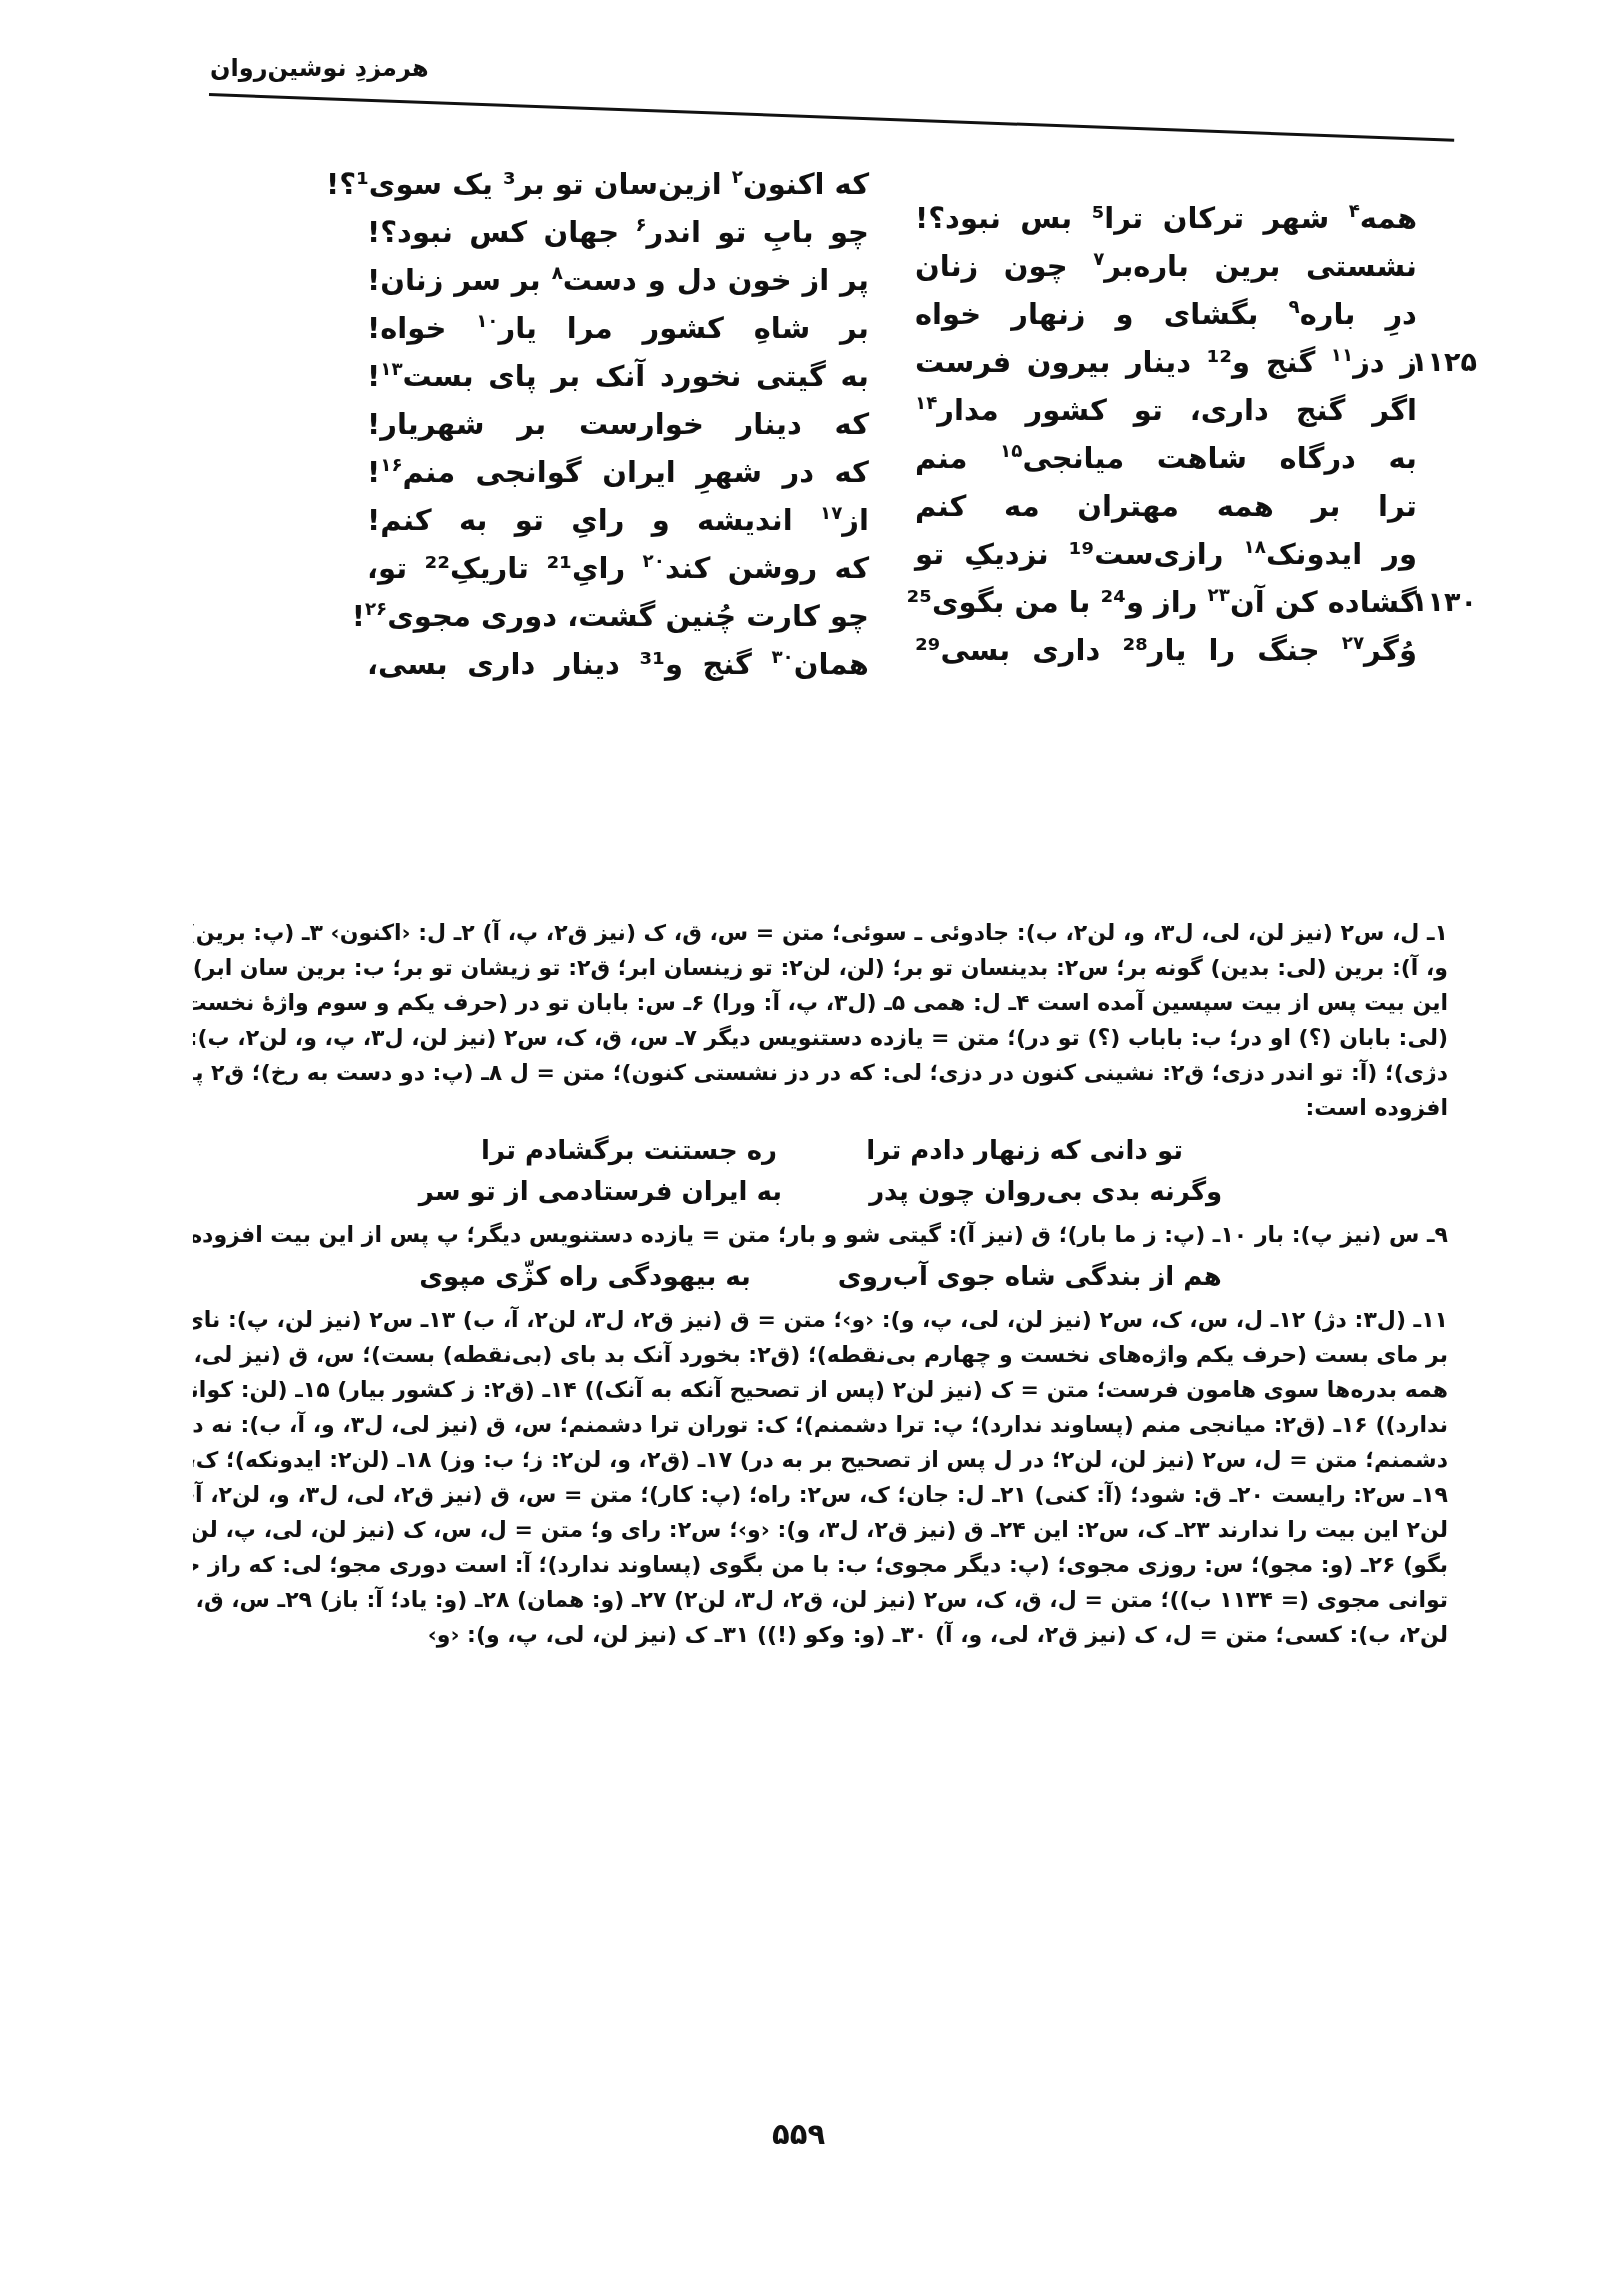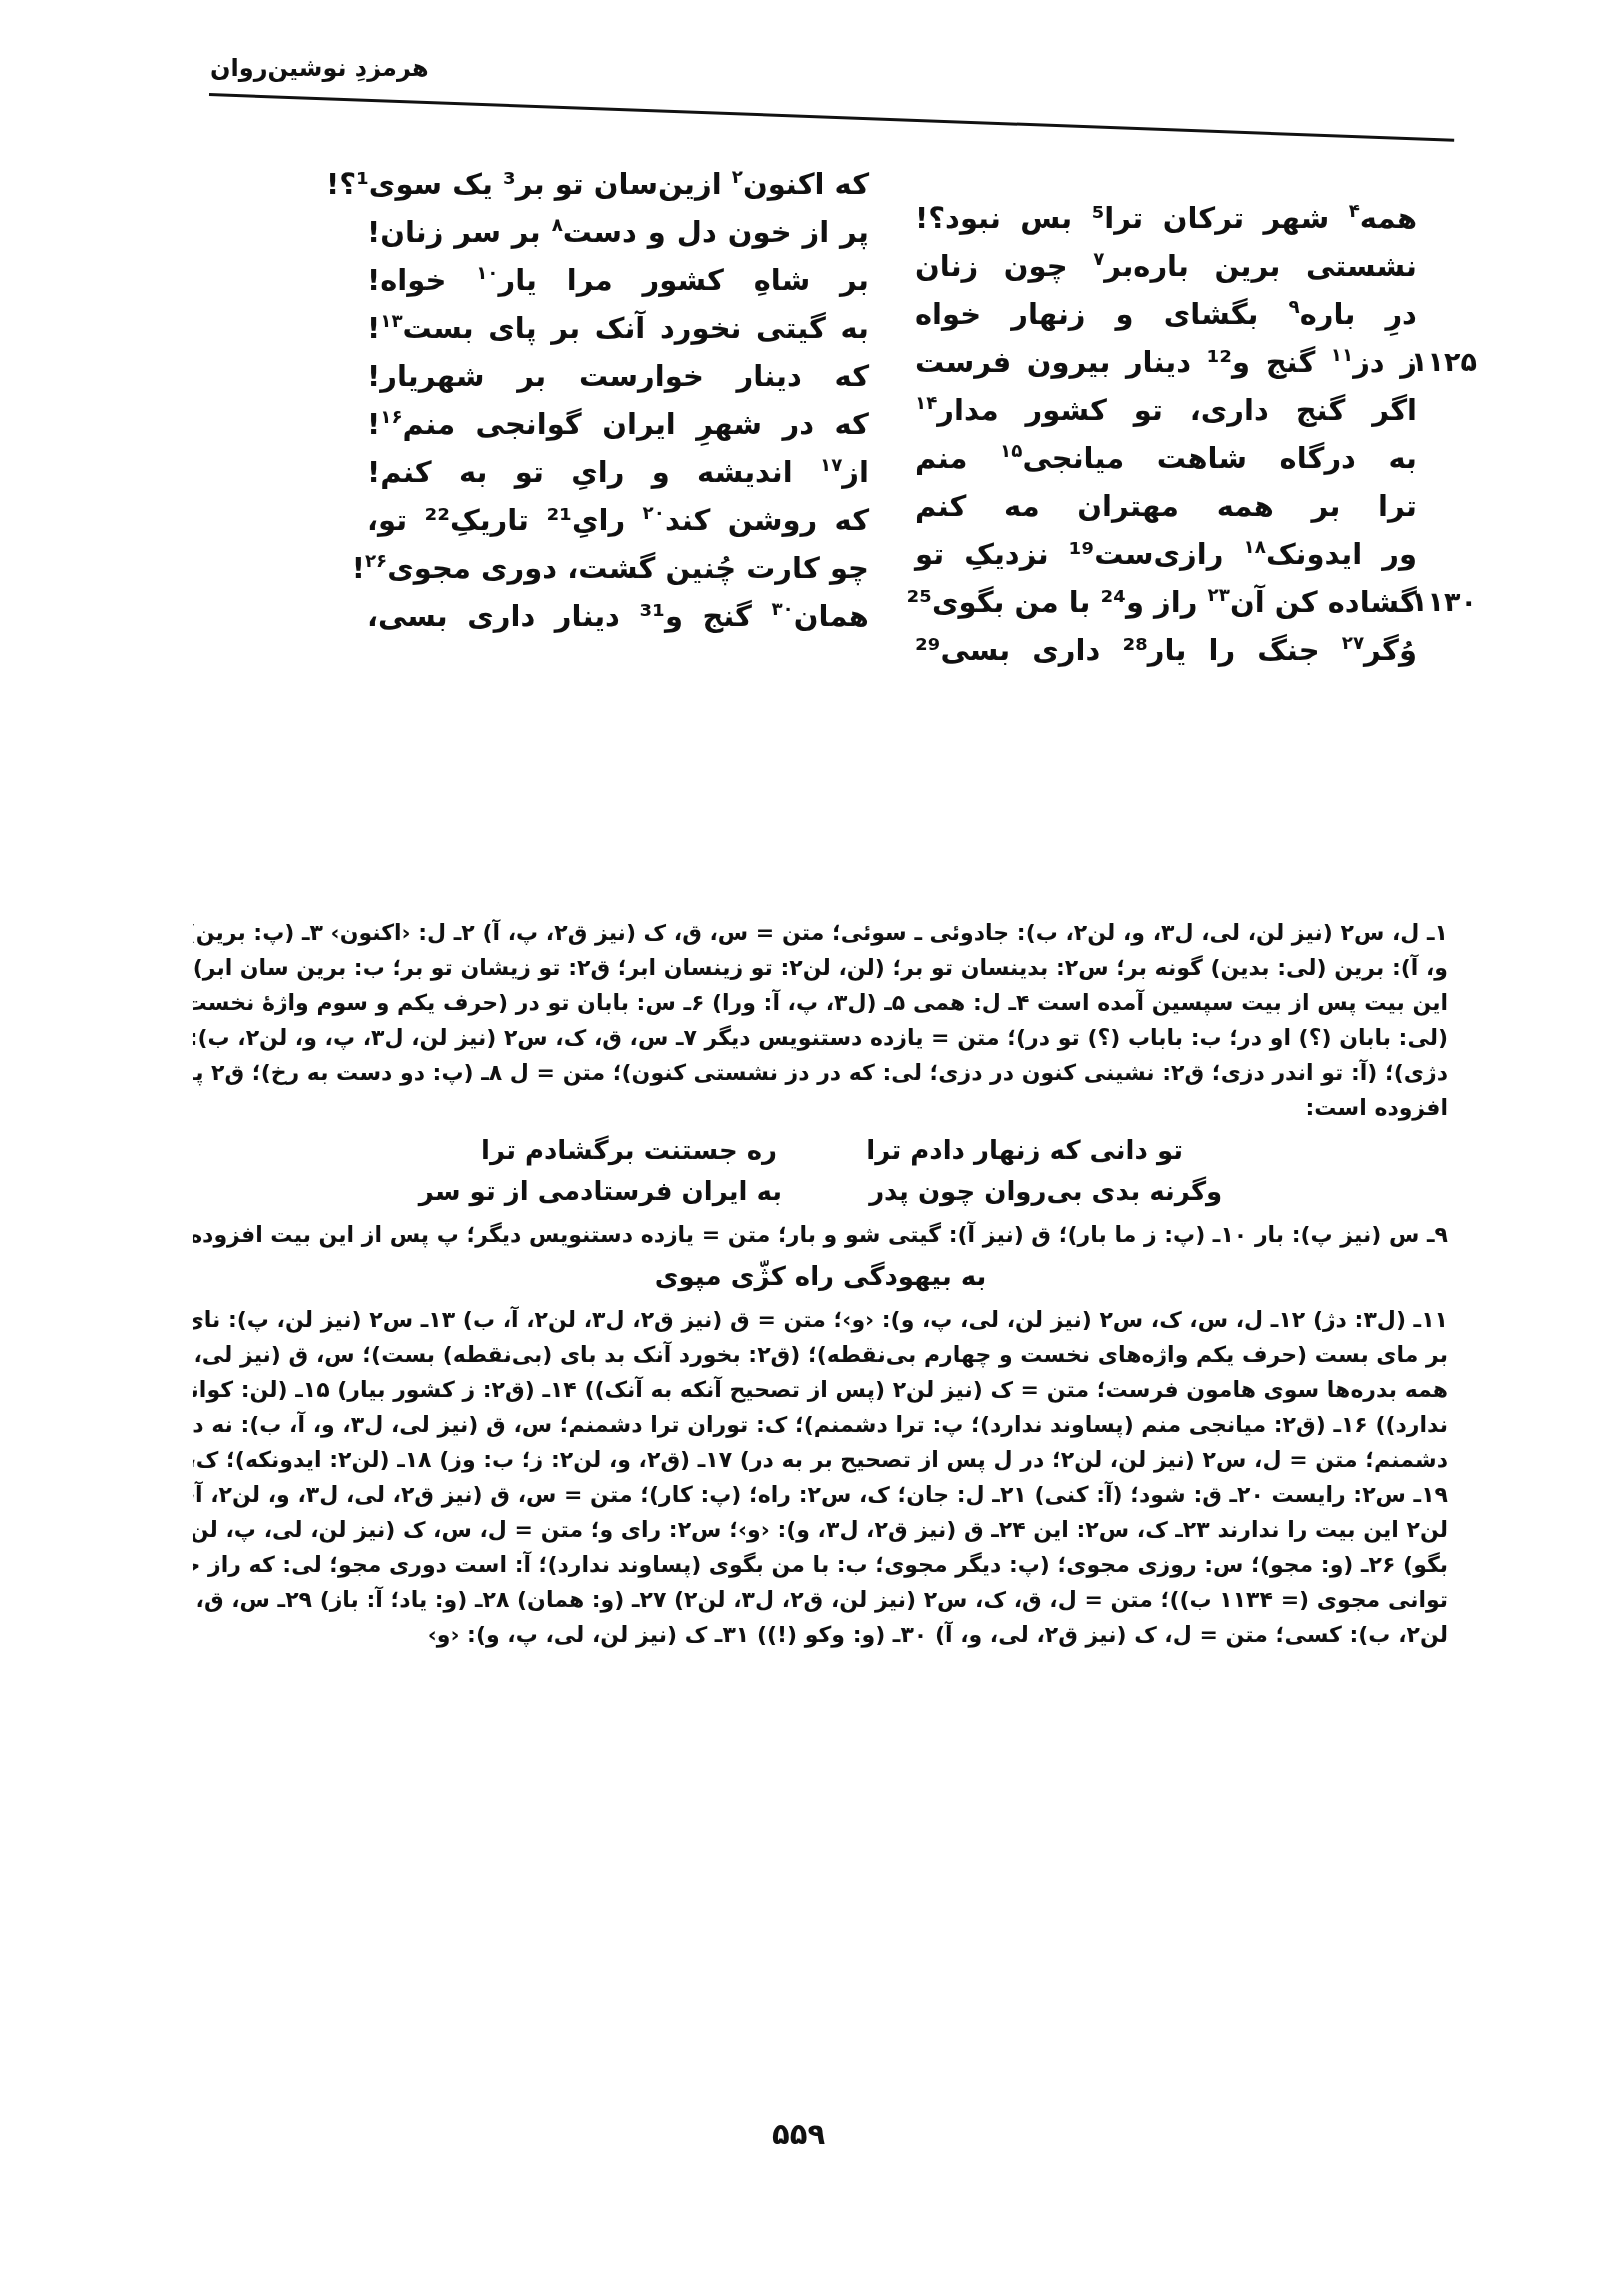--- a/index.html
+++ b/index.html
@@ -42,20 +42,21 @@
     <span class="verse-line"><span>اگر گنج داری، تو کشور مدار</span><sup>۱۴</sup><span></span></span>
     <span class="verse-line"><span>به درگاه شاهت میانجی</span><sup>۱۵</sup><span> منم</span></span>
     <span class="verse-line"><span>ترا بر همه مهتران مه کنم</span><sup></sup><span></span></span>
     <span class="verse-line"><span>ور ایدونک</span><sup>۱۸</sup><span> رازی‌ست¹⁹ نزدیکِ تو</span></span>
     <span class="verse-line"><span class="verse-num">۱۱۳۰</span><span>گشاده کن آن</span><sup>۲۳</sup><span> راز و²⁴ با من بگوی²⁵</span></span>
     <span class="verse-line"><span>وُگر</span><sup>۲۷</sup><span> جنگ را یار²⁸ داری بسی²⁹</span></span>
   </div>
 
   <div class="verse-col left">
     <span class="verse-line"><span>که اکنون</span><sup>۲</sup><span> ازین‌سان تو بر³ یک سوی¹؟!</span></span>
+    <span class="verse-line"><span>چو بابِ تو اندر</span><sup>۶</sup><span> جهان کس نبود؟!</span></span>
     <span class="verse-line"><span>پر از خون دل و دست</span><sup>۸</sup><span> بر سر زنان!</span></span>
     <span class="verse-line"><span>بر شاهِ کشور مرا یار</span><sup>۱۰</sup><span> خواه!</span></span>
     <span class="verse-line"><span>به گیتی نخورد آنک بر پای بست</span><sup>۱۳</sup><span>!</span></span>
     <span class="verse-line"><span>که دینار خوارست بر شهریار!</span><sup></sup><span></span></span>
     <span class="verse-line"><span>که در شهرِ ایران گوانجی منم</span><sup>۱۶</sup><span>!</span></span>
     <span class="verse-line"><span>از</span><sup>۱۷</sup><span> اندیشه و رایِ تو به کنم!</span></span>
     <span class="verse-line"><span>که روشن کند</span><sup>۲۰</sup><span> رایِ²¹ تاریکِ²² تو،</span></span>
     <span class="verse-line"><span>چو کارت چُنین گشت، دوری مجوی</span><sup>۲۶</sup><span>!</span></span>
     <span class="verse-line"><span>همان</span><sup>۳۰</sup><span> گنج و³¹ دینار داری بسی،</span></span>
   </div>
@@ -73,20 +74,21 @@
       <span>ره جستنت برگشادم ترا</span>
     </div>
     <div class="fn-couplet" style="margin-top:-3.9px">
       <span>وگرنه بدی بی‌روان چون پدر</span>
       <span>به ایران فرستادمی از تو سر</span>
     </div>
 
     <span class="fn-line">۹ـ س (نیز پ): بار  ۱۰ـ (پ: ز ما بار)؛ ق (نیز آ): گیتی شو و بار؛ متن = یازده دستنویس دیگر؛ پ پس از این بیت افزوده است:</span>
 
     <div class="fn-couplet">
+      <span>هم از بندگی شاه جوی آب‌روی</span>
       <span>به بیهودگی راه کژّی مپوی</span>
     </div>
 
     <span class="fn-line">۱۱ـ (ل۳: دژ)  ۱۲ـ ل، س، ک، س۲ (نیز لن، لی، پ، و): ‹و›؛ متن = ق (نیز ق۲، ل۳، لن۲، آ، ب)  ۱۳ـ س۲ (نیز لن، پ): نای بست؛ ل: نخورد آنک</span>
     <span class="fn-line">بر مای بست (حرف یکم واژه‌های نخست و چهارم بی‌نقطه)؛ (ق۲: بخورد آنک بد بای (بی‌نقطه) بست)؛ س، ق (نیز لی، ل۳، و، آ، ب):</span>
     <span class="fn-line">همه بدره‌ها سوی هامون فرست؛ متن = ک (نیز لن۲ (پس از تصحیح آنکه به آنک))  ۱۴ـ (ق۲: ز کشور بیار)  ۱۵ـ (لن: کوانجی (پساوند</span>
     <span class="fn-line">ندارد))  ۱۶ـ (ق۲: میانجی منم (پساوند ندارد)؛ پ: ترا دشمنم)؛ ک: توران ترا دشمنم؛ س، ق (نیز لی، ل۳، و، آ، ب): نه در شهر ایران ترا</span>
     <span class="fn-line">دشمنم؛ متن = ل، س۲ (نیز لن، لن۲؛ در ل پس از تصحیح بر به در)  ۱۷ـ (ق۲، و، لن۲: ز؛ ب: وز)  ۱۸ـ (لن۲: ایدونکه)؛ ک، س۲: گر ایدونک</span>
     <span class="fn-line">۱۹ـ س۲: رایست  ۲۰ـ ق: شود؛ (آ: کنی)  ۲۱ـ ل: جان؛ ک، س۲: راه؛ (پ: کار)؛ متن = س، ق (نیز ق۲، لی، ل۳، و، لن۲، آ، ب)  ۲۲ـ (آ: باریک)؛ لن،</span>
     <span class="fn-line">لن۲ این بیت را ندارند  ۲۳ـ ک، س۲: این  ۲۴ـ ق (نیز ق۲، ل۳، و): ‹و›؛ س۲: رای و؛ متن = ل، س، ک (نیز لن، لی، پ، لن۲، آ، ب)  ۲۵ـ (و، آ:</span>

